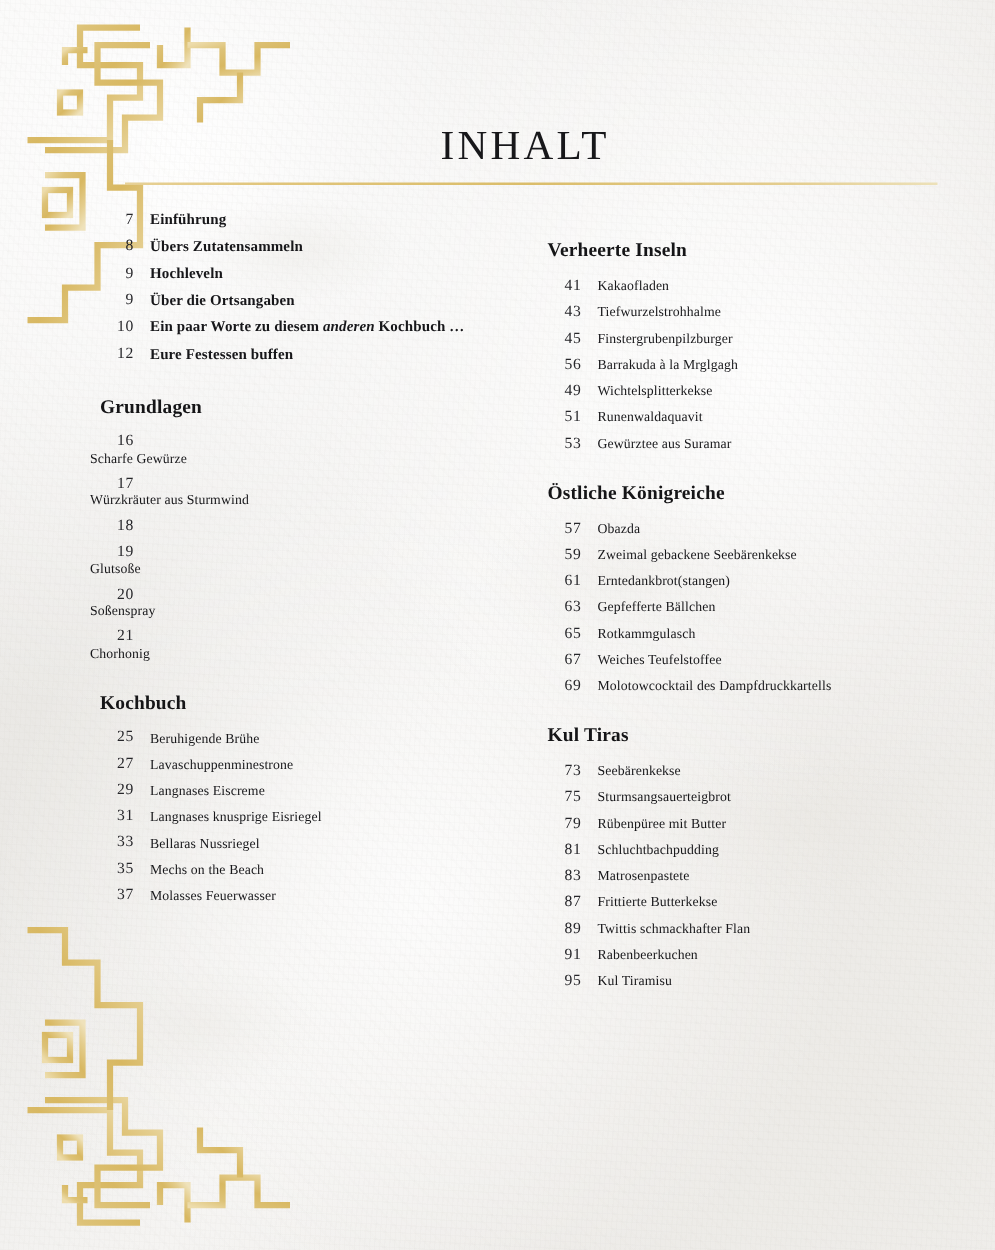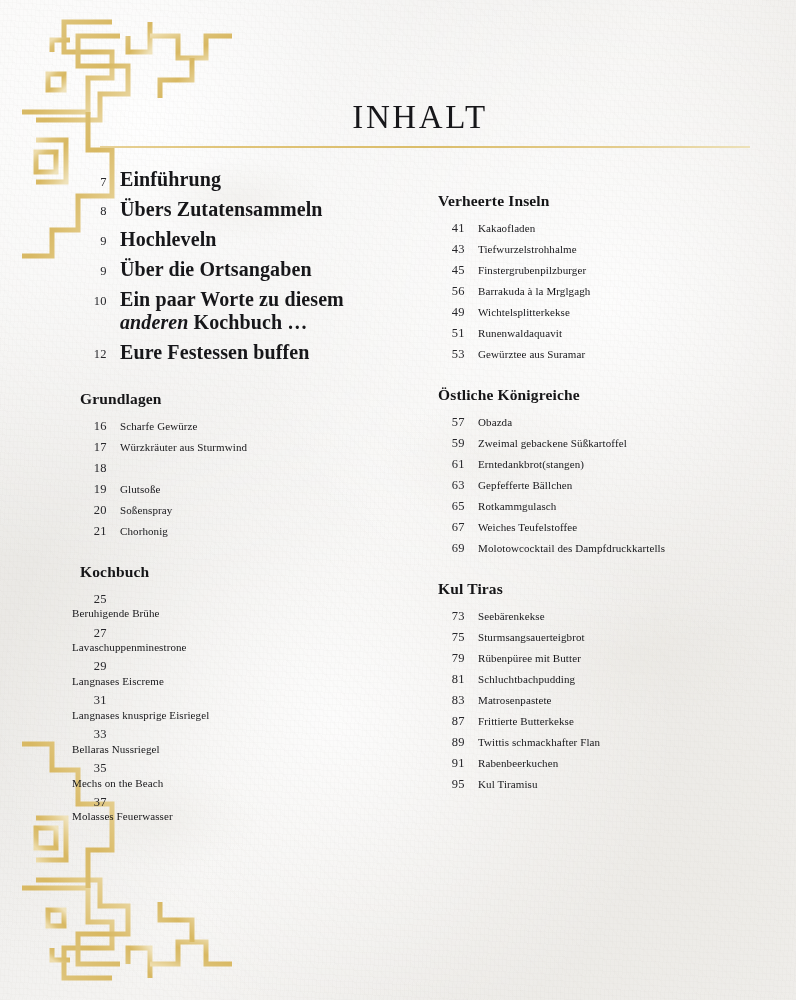--- a/index.html
+++ b/index.html
@@ -142,31 +142,31 @@
   .entry-title {
     flex: 1 1 auto;
     font-family: "Liberation Serif", "DejaVu Serif", serif;
     font-size: 11px;
     line-height: 1.17;
     color: #17171a;
     letter-spacing: 0.1px;
   }
 
   
-  .intro .entry-title { font-weight: bold; font-size: 20px; }
+  .intro .entry-title { font-weight: bold; font-size: 12px; }
   .intro .entry { margin-bottom: 6.5px; }
   .intro .entry-num { font-size: 12.5px; }
   .entry-title .em { font-style: italic; font-weight: bold; }
 
   .intro { margin-bottom: 26px; }
 
   
-  .sec-grundlagen .entry { margin-bottom: 6px; }
-  .sec-kalimdor  .entry { margin-bottom: 6px; flex-direction: column; }
-  .sec-verheerte .entry { margin-bottom: 6px; }
+  .sec-grundlagen .entry { margin-bottom: 6px; flex-direction: column; }
+  .sec-kalimdor  .entry { margin-bottom: 6px; }
+  .sec-verheerte .entry { margin-bottom: 6px; align-items: flex-end; }
   .sec-oestliche .entry { margin-bottom: 6px; }
   .sec-kultiras  .entry { margin-bottom: 6px; }
 
   .sec-kalimdor  { margin-top: 30px; }
   .sec-oestliche { margin-top: 28px; }
   .sec-kultiras  { margin-top: 28px; }
 </style>
 </head>
 <body>
 
@@ -374,21 +374,21 @@
           </div>
           <div class="section sec-oestliche">
             <div class="section-head">Östliche Königreiche</div>
             <ul class="entries">
               <li class="entry">
                 <span class="entry-num">57</span>
                 <span class="entry-title">Obazda</span>
               </li>
               <li class="entry">
                 <span class="entry-num">59</span>
-                <span class="entry-title">Zweimal gebackene Süßkartoffel</span>
+                <span class="entry-title">Zweimal gebackene Seebärenkekse</span>
               </li>
               <li class="entry">
                 <span class="entry-num">61</span>
                 <span class="entry-title">Erntedankbrot(stangen)</span>
               </li>
               <li class="entry">
                 <span class="entry-num">63</span>
                 <span class="entry-title">Gepfefferte Bällchen</span>
               </li>
               <li class="entry">

